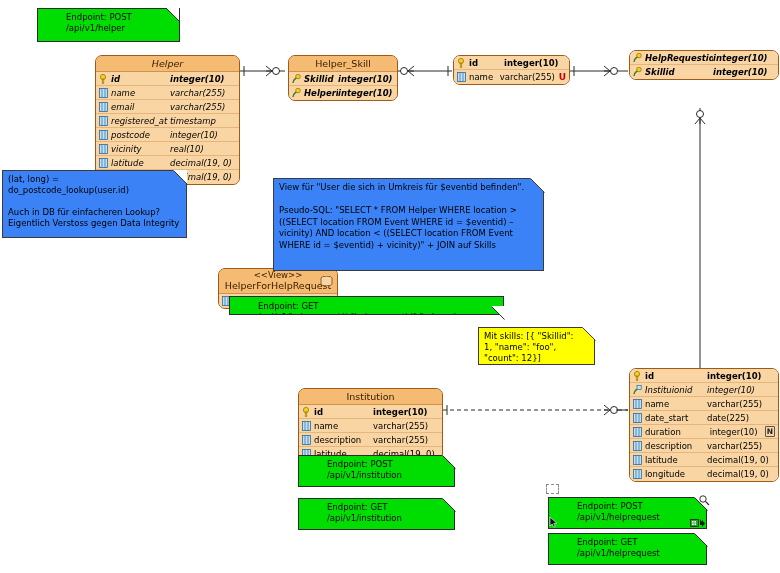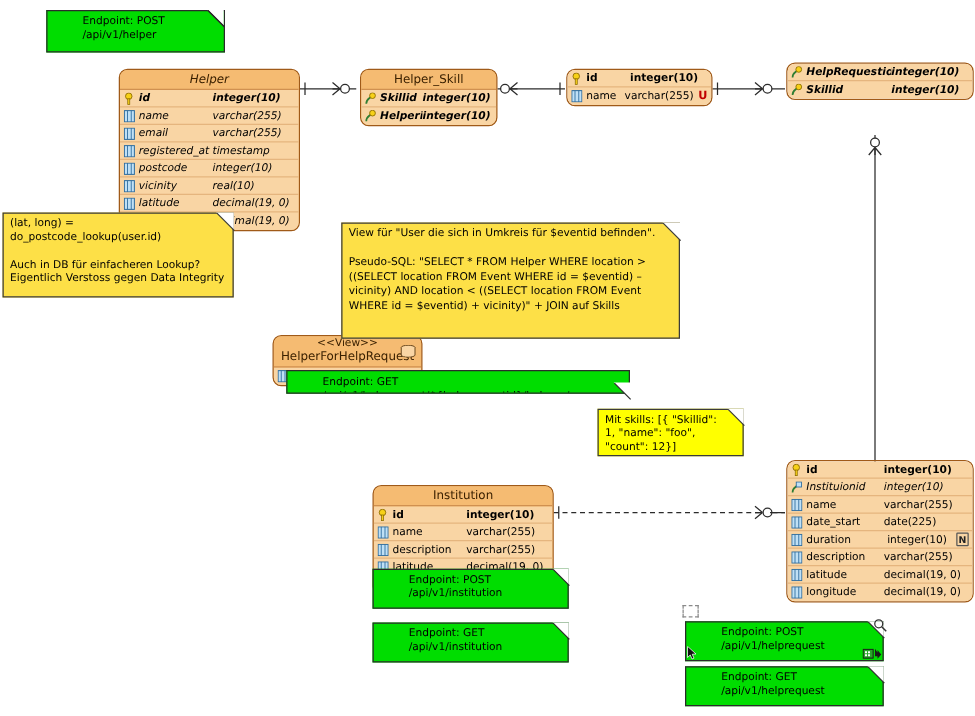--- a/index.html
+++ b/index.html
@@ -123,21 +123,21 @@
     position: absolute;
     box-sizing: border-box;
     border: 1px solid #4d4d4d;
     padding: 3px 5px 3px 5px;
     font-size: 8.5px;
     line-height: 11px;
     white-space: pre-line;
     overflow: hidden;
   }
   .note.green { background: #00dd00; border-color: #2b2b2b; padding-left: 28px; }
-  .note.blue  { background: #fde047; border-color: #3b3b3b; }
+  .note.blue  { background: #3b82f6; border-color: #3b3b3b; }
   .note.yellow{ background: #ffff00; border-color: #3b3b3b; }
 
   
   .artifact { position: absolute; }
   .dotted-box {
     position: absolute;
     width: 11px; height: 8px;
     border: 1px dashed #8a8a8a;
     background: #ffffff;
   }

